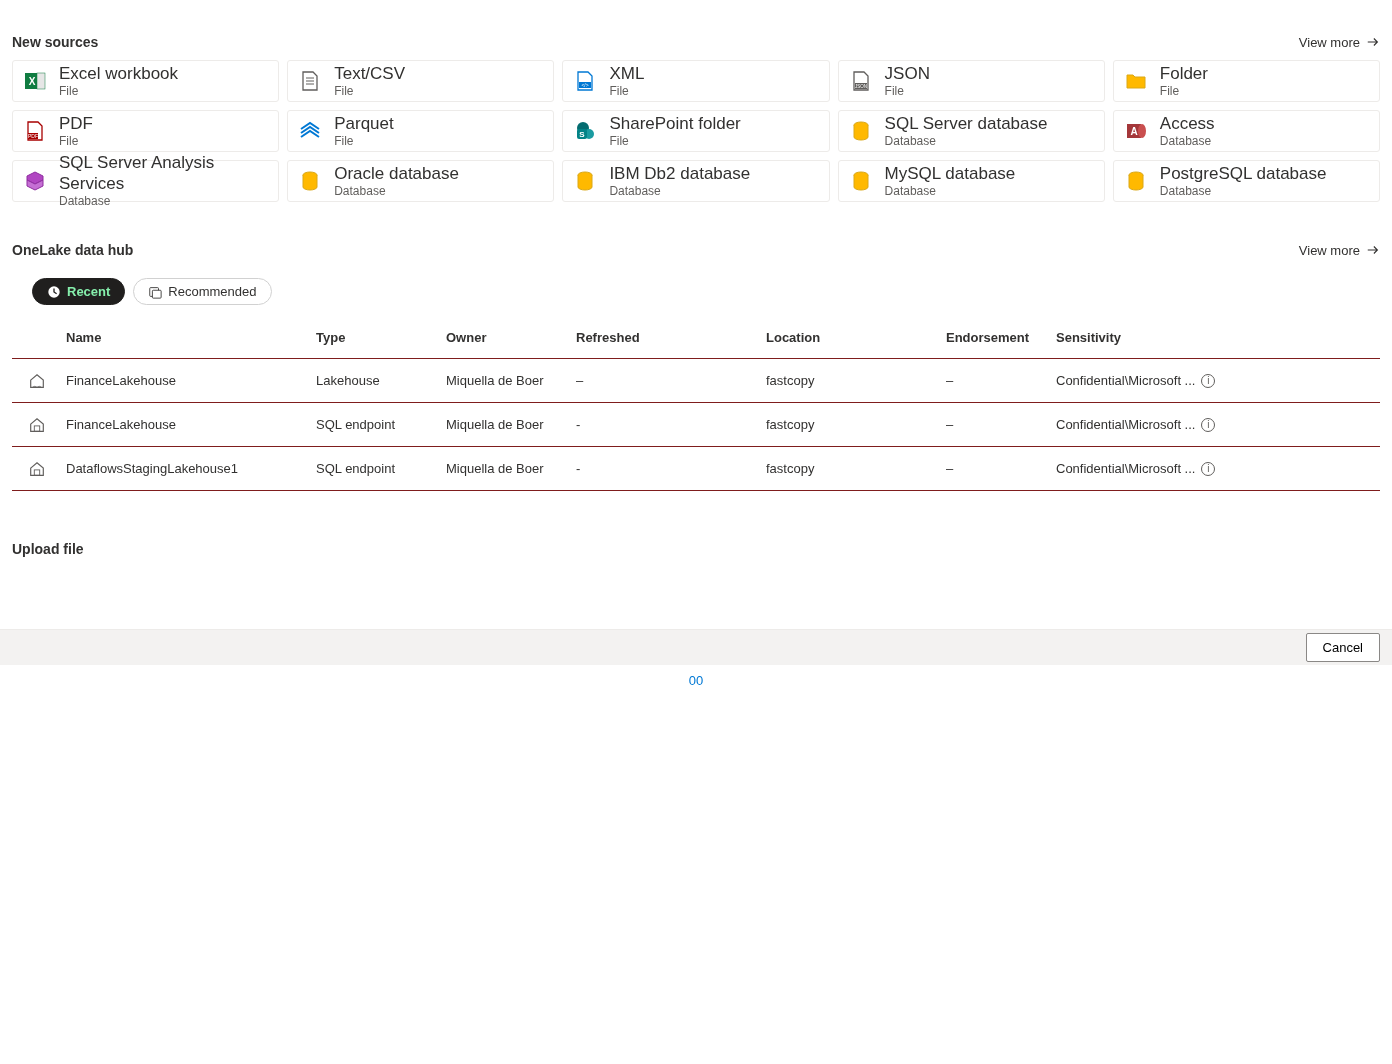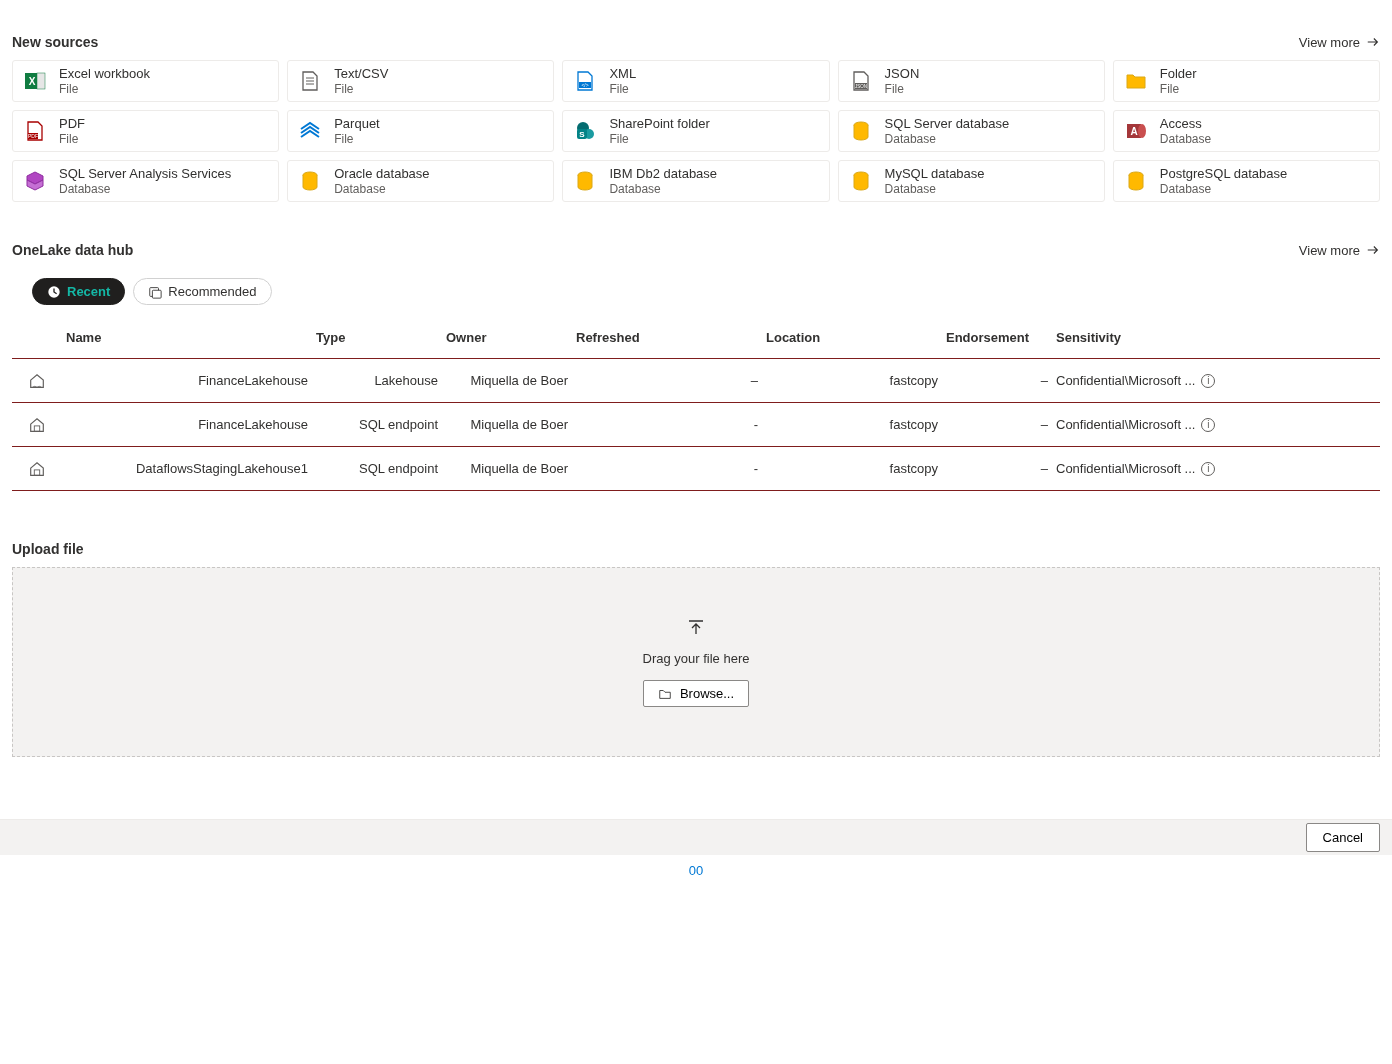--- a/index.html
+++ b/index.html
@@ -49,45 +49,45 @@
     border-radius: 3px;
     display: flex;
     align-items: center;
     gap: 12px;
     padding: 6px 10px;
     height: 42px;
     cursor: pointer;
     background: #fff;
   }
   .card .txt { display: flex; flex-direction: column; line-height: 1.2; }
-  .card .title { font-size: 13px; color: #323130; }
+  .card .title { font-size: 17px; color: #323130; }
   .card .sub { font-size: 12px; color: #605e5c; }
   .ic { width: 24px; height: 24px; flex-shrink: 0; display:flex; align-items:center; justify-content:center; }
 
   
   .pills { display: flex; gap: 8px; margin: 20px 0 12px 20px; }
   .pill {
     display: flex; align-items: center; gap: 6px;
     border-radius: 16px; padding: 5px 14px; font-size: 13px;
     cursor:pointer; border:1px solid #d1d1d1; background:#fff;
   }
-  .pill.active { background: #201f1e; color: #14b8a6; border-color:#201f1e; font-weight:600;}
+  .pill.active { background: #201f1e; color: #86efac; border-color:#201f1e; font-weight:600;}
 
   
   .tbl { width: 100%; margin-top: 6px; }
   .thead, .trow {
     display: grid;
     grid-template-columns: 50px 250px 130px 130px 190px 180px 110px 200px;
     align-items: center;
     border-bottom: 1px solid #7f1d1d;
   }
   .thead { height: 42px; font-weight:600; font-size:13px; }
   .thead > div { padding: 0 4px; }
   .trow { height: 44px; font-size:13px; cursor:pointer;}
-  .trow > div { padding: 0 4px; white-space: nowrap; overflow:hidden; text-overflow:ellipsis;text-align:right;}
+  .trow > div { padding: 0 4px; white-space: nowrap; overflow:hidden; text-overflow:ellipsis;}
   .iconcell { display:flex; justify-content:center; color:#605e5c;}
   .sens { display:flex; align-items:center; gap:6px;}
   .info-ic { width:14px; height:14px; border:1px solid #605e5c; border-radius:50%; display:inline-flex; align-items:center; justify-content:center; font-size:10px; color:#605e5c; flex-shrink: 0;}
 
   
   .upload {
     margin-top: 10px;
     border: 1px dashed #c8c6c4;
     background: #f3f2f1;
     height: 190px;
@@ -421,32 +421,20 @@
             <span>Confidential\Microsoft ...</span>
             <span class="info-ic">i</span>
           </div>
         </div>
       </div>
   </div>
 
   <div class="section-row" style="margin-top:50px;">
     <div class="section-title">Upload file</div>
   </div>
-  <div class="upload">
-    <svg width="20" height="20" viewBox="0 0 20 20">
-        <path d="M3 4 H17 M10 17 V7 M6 11 L10 7 L14 11" stroke="#323130" stroke-width="1.3" fill="none"></path>
-      </svg>
-    <div class="drag">Drag your file here</div>
-    <button class="browse-btn">
-      <svg width="14" height="14" viewBox="0 0 16 16">
-          <path d="M2 4 H6 L8 6 H14 V13 H2 Z" stroke="#323130" fill="none"></path>
-        </svg>
-      <span>Browse...</span>
-    </button>
-  </div>
 
 </div>
 
 <div class="footer">
   <button class="cancel-btn">Cancel</button>
 </div>
 
 <div class="btm-num">00</div>
 
 </body></html>

